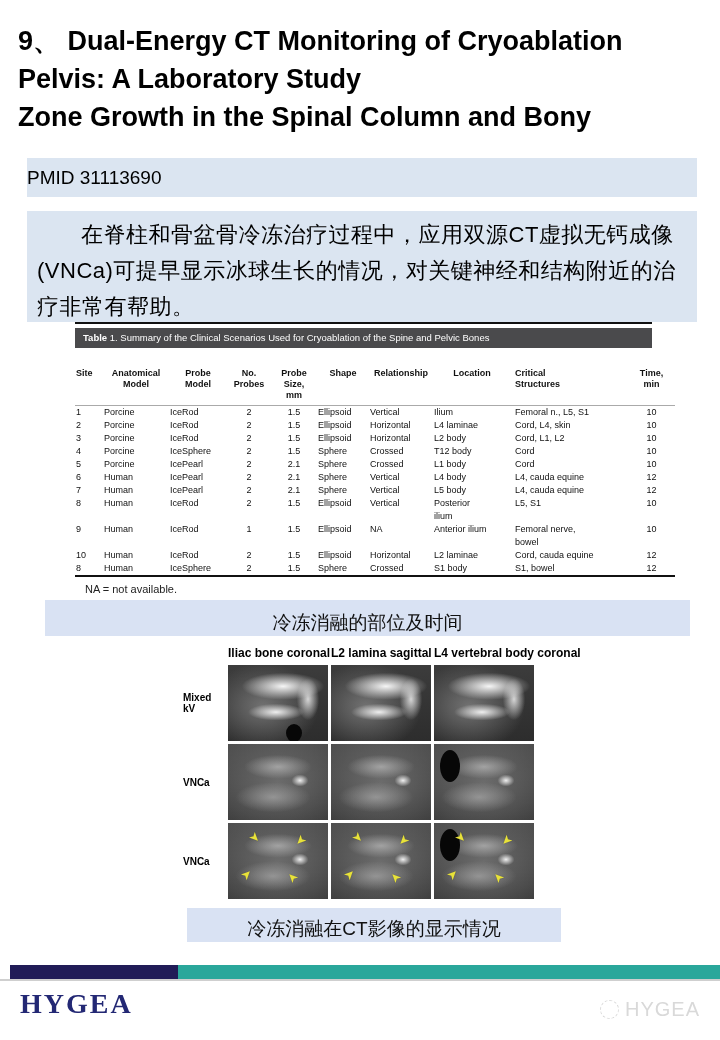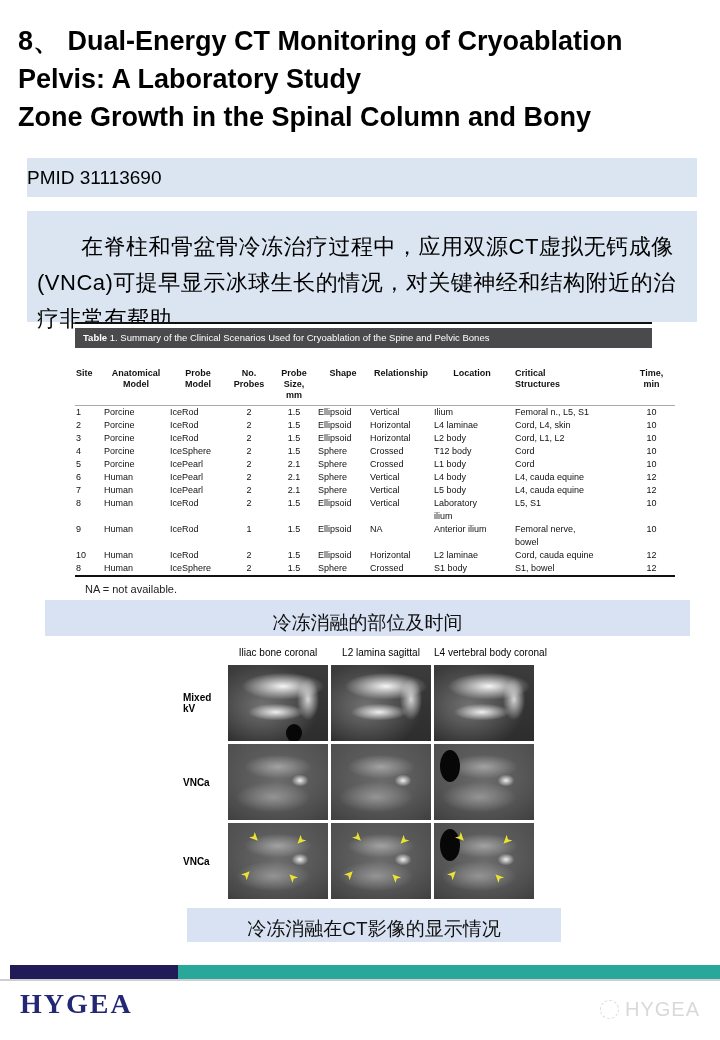--- a/index.html
+++ b/index.html
@@ -12,21 +12,21 @@
 
   
   #journal-bar{position:absolute;left:27px;top:158px;width:670px;height:39px;
                background:var(--light-blue,#dbe5f1);display:flex;align-items:center;
                font-size:19px;color:#000;}
   #journal-bar .ref{display:inline-block;width:430px;padding-left:8px;}
 
   
   #abstract-box{position:absolute;left:27px;top:211px;width:670px;height:111px;
                 background:var(--light-blue,#dbe5f1);}
-  #abstract-box p{margin:0;padding:18px 10px 0 10px;font-size:22px;line-height:36px;
+  #abstract-box p{margin:0;padding:6px 10px 0 10px;font-size:22px;line-height:36px;
                   text-indent:2em;letter-spacing:0.5px;}
 
   
   #table-panel{position:absolute;left:75px;top:322px;width:577px;background:#fff;}
   #table-rule-top{height:2px;background:#111;margin-bottom:4px;}
   #table-title-bar{background:var(--table-bar,#4a4a4c);color:#fff;height:20px;line-height:20px;
                    font-size:9.5px;padding-left:8px;white-space:nowrap;overflow:hidden;}
   #clinical-table{border-collapse:collapse;width:100%;margin-top:18px;table-layout:fixed;}
   #clinical-table th{font-size:9px;font-weight:bold;text-align:center;vertical-align:top;
                      white-space:pre-line;line-height:11px;padding:2px 1px 4px 1px;color:#111;
@@ -44,21 +44,21 @@
   .caption-bar{position:absolute;background:var(--caption-blue,#d9e2f3);
                display:flex;align-items:flex-end;justify-content:center;
                font-size:19px;color:#111;}
   #caption-1{left:45px;top:600px;width:645px;height:36px;}
   #caption-2{left:187px;top:908px;width:374px;height:34px;}
 
   
   #figure-grid{position:absolute;left:183px;top:646px;display:grid;
                grid-template-columns:42px 100px 100px 100px;
                grid-template-rows:16px 76px 76px 76px;gap:3px;}
-  .col-label{font-size:10px;font-weight:normal;text-align:center;white-space:nowrap;
+  .col-label{font-size:12px;font-weight:bold;text-align:center;white-space:nowrap;
              line-height:14px;color:#000;}
   .row-label{font-size:10px;font-weight:bold;display:flex;align-items:center;
              justify-content:flex-start;color:#000;}
   .ct{position:relative;overflow:hidden;background-color:#454545;}
   .ct.r0{background-image:
      radial-gradient(ellipse 55px 18px at 55% 28%, rgba(255,255,255,0.95) 0%, rgba(255,255,255,0.25) 55%, transparent 75%),
      radial-gradient(ellipse 40px 12px at 48% 62%, rgba(255,255,255,0.9) 0%, transparent 70%),
      radial-gradient(ellipse 16px 30px at 80% 45%, rgba(240,240,240,0.85) 0%, transparent 70%),
      radial-gradient(ellipse 70px 55px at 35% 55%, rgba(125,125,125,0.85) 0%, transparent 80%),
      linear-gradient(#3c3c3c,#2d2d2d);}
@@ -89,21 +89,21 @@
   #watermark .emblem{width:17px;height:17px;border:1.6px dashed var(--watermark,#d9d9d9);
                      border-radius:50%;}
   #watermark .wm-text{font-size:20px;letter-spacing:1px;}
 </style>
 </head>
 <body>
 
 <div id="page">
 
   <div id="title">
-    <div>8、 Dual-Energy CT Monitoring of Cryoablation</div>
+    <div>9、 Dual-Energy CT Monitoring of Cryoablation</div>
     <div>Pelvis: A Laboratory Study</div>
     <div>Zone Growth in the Spinal Column and Bony</div>
   </div>
 
   <div id="journal-bar">
     <span>PMID 31113690</span>
   </div>
 
   <div id="abstract-box">
     <p>在脊柱和骨盆骨冷冻治疗过程中，应用双源CT虚拟无钙成像(VNCa)可提早显示冰球生长的情况，对关键神经和结构附近的治疗非常有帮助。</p>
@@ -222,21 +222,21 @@
             <td>12</td>
           </tr>
           <tr>
             <td>8</td>
             <td>Human</td>
             <td>IceRod</td>
             <td>2</td>
             <td>1.5</td>
             <td>Ellipsoid</td>
             <td>Vertical</td>
-            <td>Laboratory
+            <td>Posterior
 ilium</td>
             <td>L5, S1</td>
             <td>10</td>
           </tr>
           <tr>
             <td>9</td>
             <td>Human</td>
             <td>IceRod</td>
             <td>1</td>
             <td>1.5</td>

